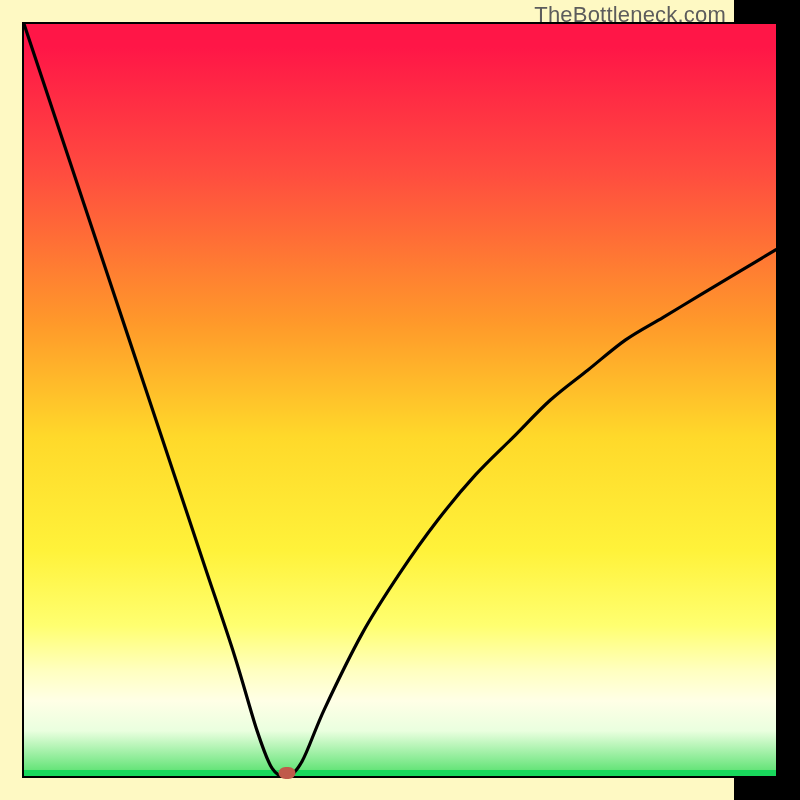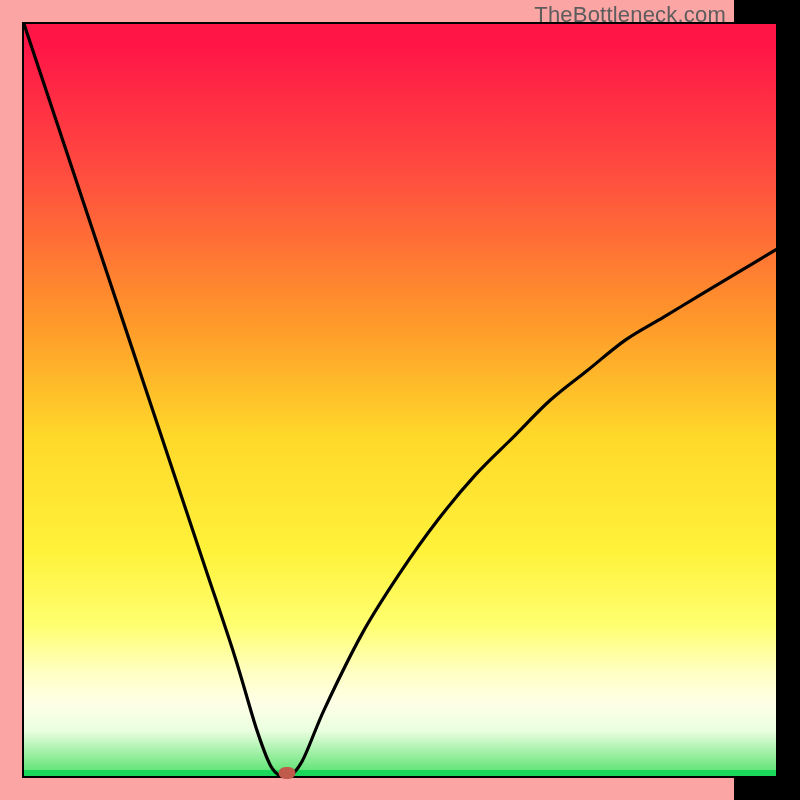--- a/index.html
+++ b/index.html
@@ -8,21 +8,21 @@
     width: 800px;
     height: 800px;
     background: #000;
     font-family: Arial, Helvetica, sans-serif;
     overflow: hidden;
   }
   .frame {
     position: relative;
     width: 734px;
     height: 800px;
-    background: #fca5a5;
+    background: #fef9c3;
   }
   .plot {
     position: absolute;
     left: 24px;
     top: 24px;
     width: 752px;
     height: 752px;
     background: linear-gradient(
       to bottom,
       #ff1647 0%,

